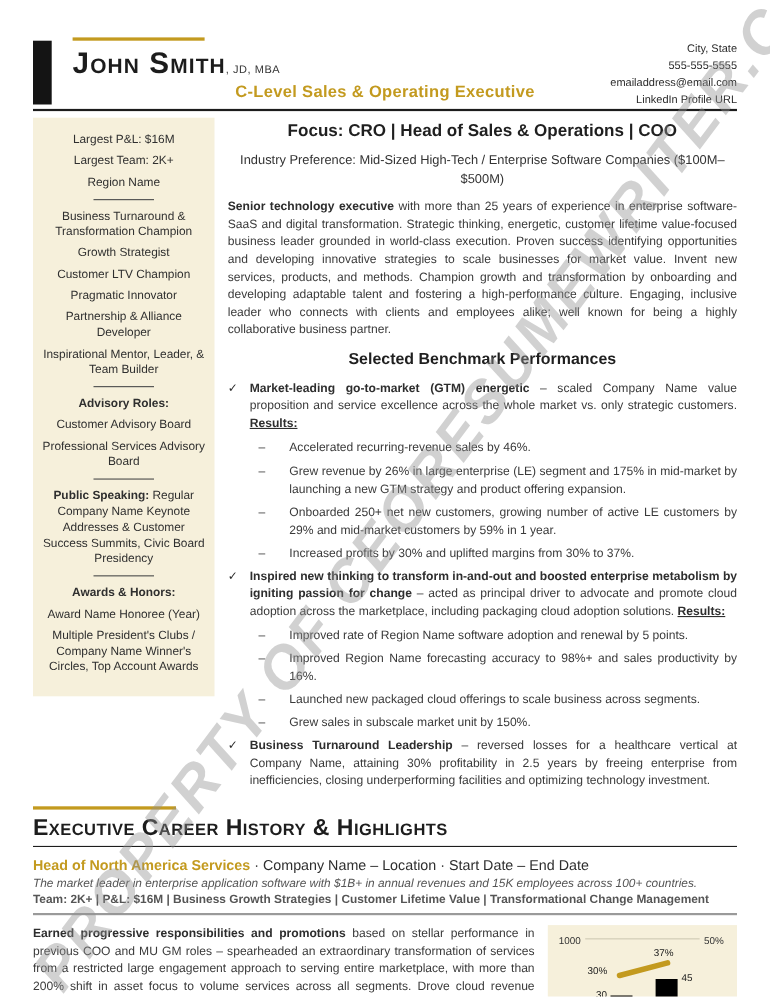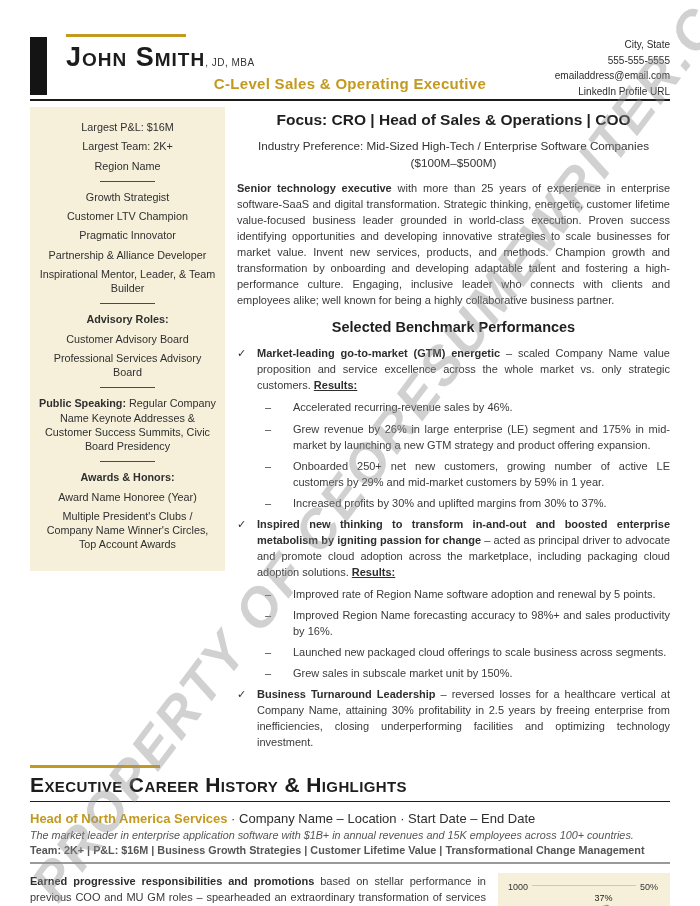--- a/index.html
+++ b/index.html
@@ -19,21 +19,21 @@
   .name-accent-line { position:absolute; left:36px; top:34px; width:120px; height:3px; background:#C39A1F; }
   .name-row { margin-left:36px; padding-top:8px; white-space:nowrap; }
   .name { font-variant:small-caps; font-size:27px; font-weight:700; letter-spacing:1px; color:#1c1c1c; }
   .credentials { font-size:10px; color:#333; letter-spacing:0.5px; }
   .subtitle { margin-top:2px; font-size:15px; font-weight:700; color:#C39A1F; letter-spacing:0.3px;text-align:center; }
   .contact { position:absolute; right:0; top:37px; text-align:right; font-size:10px; line-height:1.55; color:#2b2b2b; }
   .header-rule { border-top:2px solid #1c1c1c; margin-top:7px; }
 
   
   .cols { display:flex; gap:12px; margin-top:6px; align-items:flex-start; }
-  .sidebar { width:195px; flex-shrink:0; background:#F6F0DB; padding:13px 8px 14px; text-align:center;
+  .sidebar { width:165px; flex-shrink:0; background:#F6F0DB; padding:13px 8px 14px; text-align:center;
     font-size:10.8px; line-height:1.32; color:#2f2f2f; }
   .sb-item { margin-bottom:5px; }
   .sb-divider { width:55px; border-top:1.5px solid #4a4a4a; margin:8px auto 8px; }
   .sb-bold { font-weight:700; }
 
   .main { flex:1; font-size:11px; line-height:1.46; color:#3a3a3a; text-align:justify; }
   .focus-title { text-align:center; font-size:15.5px; font-weight:700; color:#1f1f1f; margin:2px 0 5px; }
   .industry { text-align:center; font-size:11.7px; color:#333; margin-bottom:9px; }
   .summary { margin-bottom:9px; }
   .b { font-weight:700; color:#2e2e2e; }
@@ -103,20 +103,21 @@
     </div>
     <div class="header-rule"></div>
 
     <div class="cols">
 
       <div class="sidebar">
         <div class="sb-item">Largest P&amp;L: $16M</div>
         <div class="sb-item">Largest Team: 2K+</div>
         <div class="sb-item">Region Name</div>
         <div class="sb-divider"></div>
+        <div class="sb-item">Business Turnaround &amp; Transformation Champion</div>
         <div class="sb-item">Growth Strategist</div>
         <div class="sb-item">Customer LTV Champion</div>
         <div class="sb-item">Pragmatic Innovator</div>
         <div class="sb-item">Partnership &amp; Alliance Developer</div>
         <div class="sb-item">Inspirational Mentor, Leader, &amp; Team Builder</div>
         <div class="sb-divider"></div>
         <div class="sb-item sb-bold">Advisory Roles:</div>
         <div class="sb-item">Customer Advisory Board</div>
         <div class="sb-item">Professional Services Advisory Board</div>
         <div class="sb-divider"></div>

